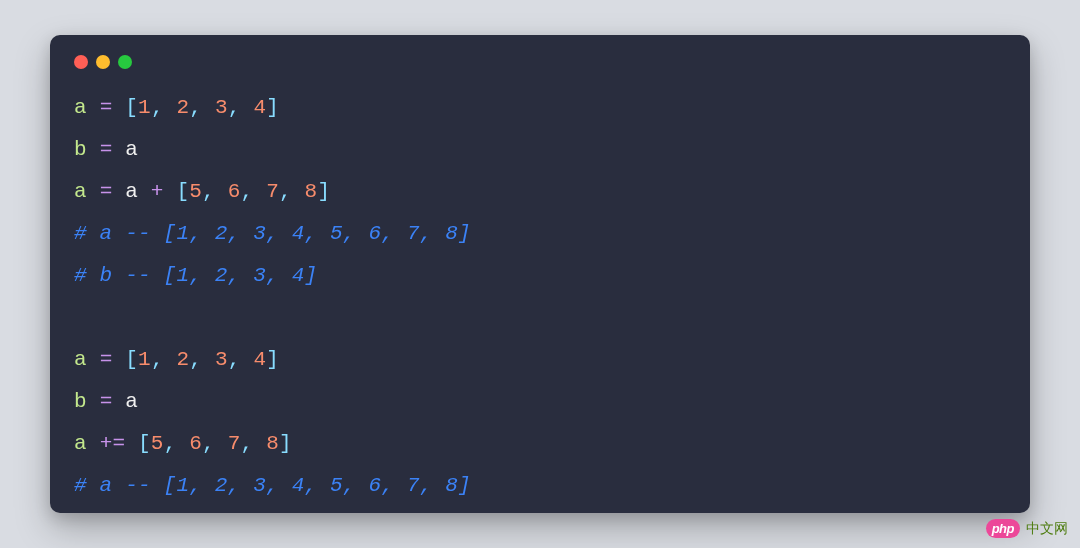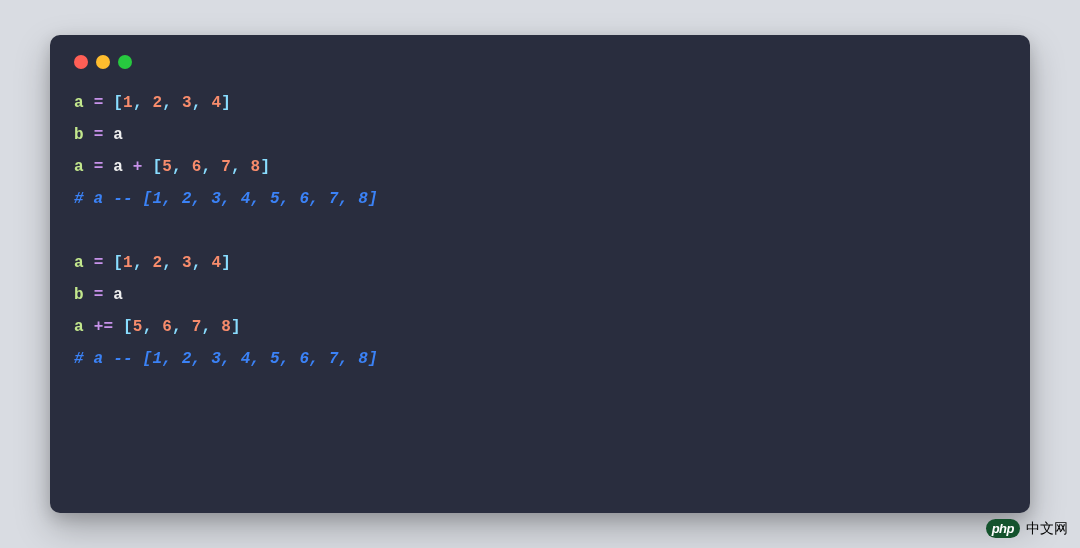--- a/index.html
+++ b/index.html
@@ -39,23 +39,23 @@
       width: 14px;
       height: 14px;
       border-radius: 50%;
     }
     
     .dot-red { background: #ff5f56; }
     .dot-yellow { background: #ffbd2e; }
     .dot-green { background: #27c93f; }
     
     .code-area {
-      font-size: 16px;
+      font-size: 21px;
       line-height: 2;
-      font-weight: 700;
+      font-weight: 400;
       letter-spacing: 0.2px;
     }
     
     .code-line {
       white-space: pre;
     }
     
     .blank-line {
       height: 2em;
     }
@@ -73,49 +73,50 @@
       position: absolute;
       bottom: 10px;
       right: 12px;
       display: flex;
       align-items: center;
       gap: 6px;
       font-family: sans-serif;
     }
     
     .php-badge {
-      background: #14532d;
+      background: #ec4899;
       color: #fff;
       font-weight: bold;
       font-size: 13px;
       padding: 2px 6px;
       border-radius: 10px;
       font-style: italic;
       letter-spacing: -0.5px;
     }
     
     .watermark-text {
-      color: #000000;
+      color: #4d7c0f;
       font-size: 14px;
     }
   </style>
 </head>
 <body>
 
 <div class="code-window">
   <div class="window-controls">
     <div class="dot dot-red"></div>
     <div class="dot dot-yellow"></div>
     <div class="dot dot-green"></div>
   </div>
   <div class="code-area" id="code-area">
       <div class="code-line"><span class="var-green">a</span><span class="variable"> </span><span class="equals">=</span><span class="variable"> </span><span class="bracket">[</span><span class="number">1</span><span class="comma">,</span><span class="variable"> </span><span class="number">2</span><span class="comma">,</span><span class="variable"> </span><span class="number">3</span><span class="comma">,</span><span class="variable"> </span><span class="number">4</span><span class="bracket">]</span></div>
       <div class="code-line"><span class="var-green">b</span><span class="variable"> </span><span class="equals">=</span><span class="variable"> a</span></div>
       <div class="code-line"><span class="var-green">a</span><span class="variable"> </span><span class="equals">=</span><span class="variable"> a </span><span class="plus">+</span><span class="variable"> </span><span class="bracket">[</span><span class="number">5</span><span class="comma">,</span><span class="variable"> </span><span class="number">6</span><span class="comma">,</span><span class="variable"> </span><span class="number">7</span><span class="comma">,</span><span class="variable"> </span><span class="number">8</span><span class="bracket">]</span></div>
       <div class="code-line"><span class="comment"># a -- [1, 2, 3, 4, 5, 6, 7, 8]</span></div>
+      <div class="code-line"><span class="comment"># b -- [1, 2, 3, 4]</span></div>
       <div class="blank-line"></div>
       <div class="code-line"><span class="var-green">a</span><span class="variable"> </span><span class="equals">=</span><span class="variable"> </span><span class="bracket">[</span><span class="number">1</span><span class="comma">,</span><span class="variable"> </span><span class="number">2</span><span class="comma">,</span><span class="variable"> </span><span class="number">3</span><span class="comma">,</span><span class="variable"> </span><span class="number">4</span><span class="bracket">]</span></div>
       <div class="code-line"><span class="var-green">b</span><span class="variable"> </span><span class="equals">=</span><span class="variable"> a</span></div>
       <div class="code-line"><span class="var-green">a</span><span class="variable"> </span><span class="plus">+=</span><span class="variable"> </span><span class="bracket">[</span><span class="number">5</span><span class="comma">,</span><span class="variable"> </span><span class="number">6</span><span class="comma">,</span><span class="variable"> </span><span class="number">7</span><span class="comma">,</span><span class="variable"> </span><span class="number">8</span><span class="bracket">]</span></div>
       <div class="code-line"><span class="comment"># a -- [1, 2, 3, 4, 5, 6, 7, 8]</span></div>
     </div>
 </div>
 
 <div class="watermark">
   <span class="php-badge">php</span>

